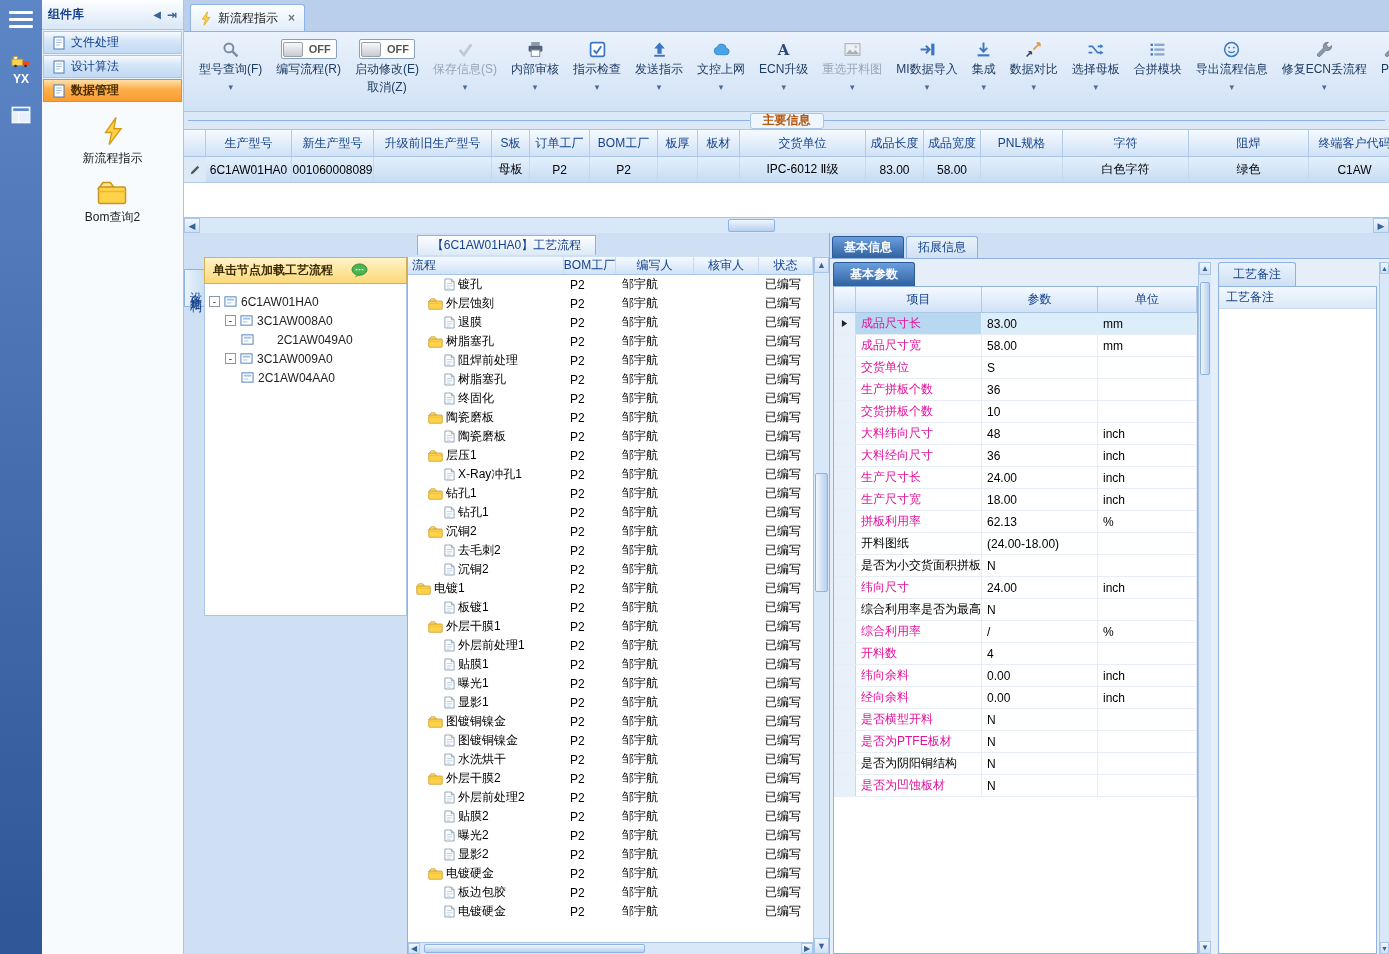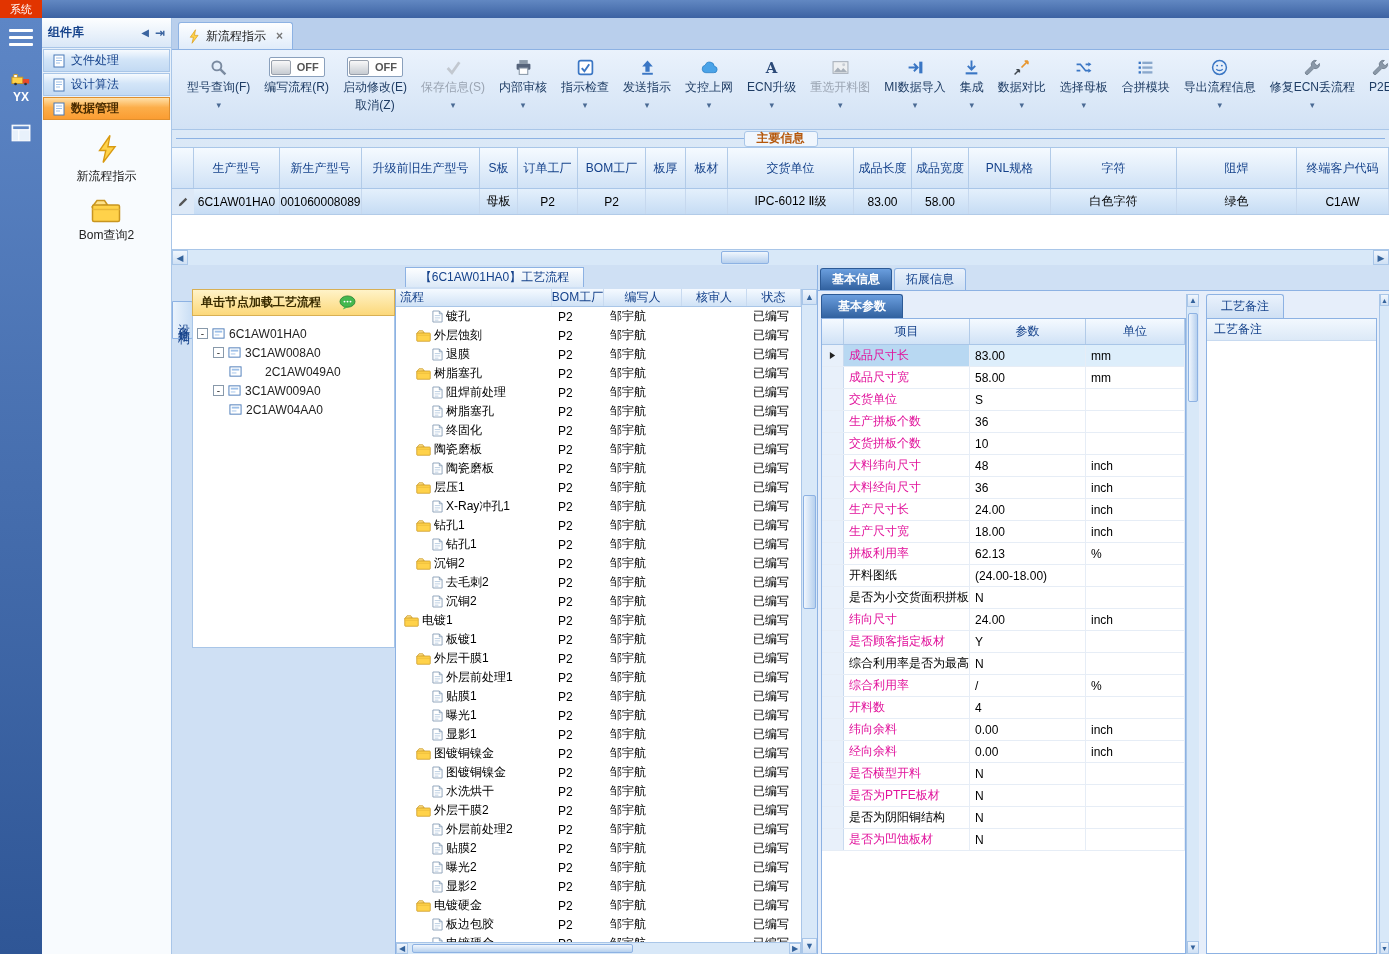--- a/index.html
+++ b/index.html
@@ -16,21 +16,21 @@
   .body-row{flex:1;display:flex;overflow:hidden}
 
   
   .rail{width:42px;background:linear-gradient(180deg,#5d86c6,#2f5696);display:flex;flex-direction:column;align-items:center;padding-top:7px;gap:20px;flex:none}
   .hamburger{width:24px;cursor:pointer}
   .hamburger i{display:block;height:3px;background:#fff;margin:4px 0;border-radius:1px}
   .rail-logo{display:flex;flex-direction:column;align-items:center;gap:2px;color:#fff;font-weight:bold;font-size:12px}
   .rail-ico{width:20px;height:18px}
 
   
-  .sidebar{width:130px;background:#e8f1fb;border-right:1px solid #a9c6e8;display:flex;flex-direction:column;flex:none}
+  .sidebar{width:142px;background:#e8f1fb;border-right:1px solid #a9c6e8;display:flex;flex-direction:column;flex:none}
   .sb-header{height:30px;display:flex;align-items:center;gap:6px;padding:0 6px;background:linear-gradient(#fdfeff,#d9e7f7);border-bottom:1px solid #a9c6e8;color:#15428b;font-weight:bold}
   .sb-header .hgl{margin-left:auto;color:#3a64a0;font-size:10px;cursor:pointer}
   .sb-header .hgl2{color:#3a64a0;font-size:12px;cursor:pointer}
   .sb-btn{height:23px;display:flex;align-items:center;gap:5px;padding:0 8px;margin:1px 1px 0;background:linear-gradient(#f6fafe,#d3e5f8 45%,#c3daf3);border:1px solid #a9c6e8;color:#15428b;cursor:pointer;white-space:nowrap}
   .sb-btn.active{background:linear-gradient(#ffe0a8,#fcae4a 45%,#fb9d32);border-color:#e08f2e;color:#4a2c00;font-weight:bold}
   .sb-tools{flex:1;background:#f8fbfe;padding-top:14px;display:flex;flex-direction:column;align-items:center;gap:14px}
   .tool{display:flex;flex-direction:column;align-items:center;gap:4px;cursor:pointer}
   .tool-label{color:#222}
 
   
@@ -50,21 +50,21 @@
   .toggle{width:56px;height:20px;background:#fff;border:1px solid #8aa0bc;border-radius:2px;display:flex;align-items:center;cursor:pointer}
   .knob{width:20px;height:15px;margin:1px;background:linear-gradient(#f8f8f8,#c6cbd2);border:1px solid #98a0ac;border-radius:2px}
   .toggle-txt{flex:1;text-align:center;font-weight:bold;color:#555;font-size:11px}
 
   
   .mi-group{flex:none;background:linear-gradient(#dce9f7,#d2e2f5)}
   .group-cap{display:flex;align-items:center;height:17px;padding:0 4px}
   .group-cap::before,.group-cap::after{content:"";flex:1;border-top:1px solid #8db2e3}
   .group-cap .cap-box{border:1px solid #a9c6e8;background:#f0f6fd;border-radius:3px;padding:0 12px;height:16px;display:flex;align-items:center;color:#b4560a;font-weight:bold}
   .mi-grid{display:grid;grid-template-columns:22px 86px 82px 118px 38px 60px 68px 40px 42px 126px 58px 57px 82px 126px 120px 92px}
-  .mi-header{height:42px;background:linear-gradient(#f5faff,#d0e2f6);border-top:1px solid #a9c6e8;border-bottom:1px solid #a9c6e8;color:#15428b}
+  .mi-header{height:28px;background:linear-gradient(#f5faff,#d0e2f6);border-top:1px solid #a9c6e8;border-bottom:1px solid #a9c6e8;color:#15428b}
   .mi-hcell{display:flex;align-items:center;justify-content:center;border-right:1px solid #b2cbe8;overflow:hidden;white-space:nowrap;cursor:pointer}
   .mi-row{height:26px;background:linear-gradient(#e4f0fc,#c6dcf4);border-bottom:1px solid #b2cbe8}
   .mi-cell{display:flex;align-items:center;justify-content:center;border-right:1px solid #c6d8ee;overflow:hidden;white-space:nowrap;color:#000}
   .mi-marker{background:#dde9f7;display:flex;align-items:center;justify-content:center}
   .mi-filler{height:34px;background:#fff}
 
   
   .hscroll{height:16px;background:#d8e8f8;border-top:1px solid #a9c6e8;display:flex;align-items:stretch}
   .hscroll .sbtn{width:16px;display:flex;align-items:center;justify-content:center;color:#34639c;font-size:9px;background:linear-gradient(#f0f6fd,#cfe0f4);border:1px solid #a9c6e8;cursor:pointer}
   .hscroll .track{flex:1;position:relative}
@@ -132,23 +132,20 @@
   .notes-header{height:22px;background:linear-gradient(#f2f8fe,#dce9f7);border-bottom:1px solid #c8daf0;color:#15428b;display:flex;align-items:center;padding:0 7px;flex:none}
   .notes-body{flex:1;background:#fff}
   .thin-scroll{width:10px;background:#d8e8f8;border-left:1px solid #a9c6e8;display:flex;flex-direction:column;flex:none}
   .thin-scroll .sbtn{height:12px;display:flex;align-items:center;justify-content:center;font-size:7px;color:#34639c;background:linear-gradient(#f0f6fd,#cfe0f4);border:1px solid #a9c6e8;cursor:pointer}
   .thin-scroll .track{flex:1}
 </style>
 </head>
 <body>
 
 <div class="app">
-  <div class="titlebar">
-    <div class="sys-badge">系统</div>
-  </div>
 
   <div class="body-row">
     <div class="rail">
       <div class="hamburger">
           <i></i>
           <i></i>
           <i></i>
         </div>
       <div class="rail-logo">
         <span class="icon rail-ico">
@@ -1294,26 +1291,20 @@
                       <div class="pcell"></div>
                     </div>
                     <div class="param-grid param-row">
                       <div class="pcell pmarker"></div>
                       <div class="pcell pitem pink">纬向尺寸</div>
                       <div class="pcell">24.00</div>
                       <div class="pcell">inch</div>
                     </div>
                     <div class="param-grid param-row">
                       <div class="pcell pmarker"></div>
-                      <div class="pcell pitem pink">是否顾客指定板材</div>
-                      <div class="pcell">Y</div>
-                      <div class="pcell"></div>
-                    </div>
-                    <div class="param-grid param-row">
-                      <div class="pcell pmarker"></div>
                       <div class="pcell pitem">综合利用率是否为最高</div>
                       <div class="pcell">N</div>
                       <div class="pcell"></div>
                     </div>
                     <div class="param-grid param-row">
                       <div class="pcell pmarker"></div>
                       <div class="pcell pitem pink">综合利用率</div>
                       <div class="pcell">/</div>
                       <div class="pcell">%</div>
                     </div>

